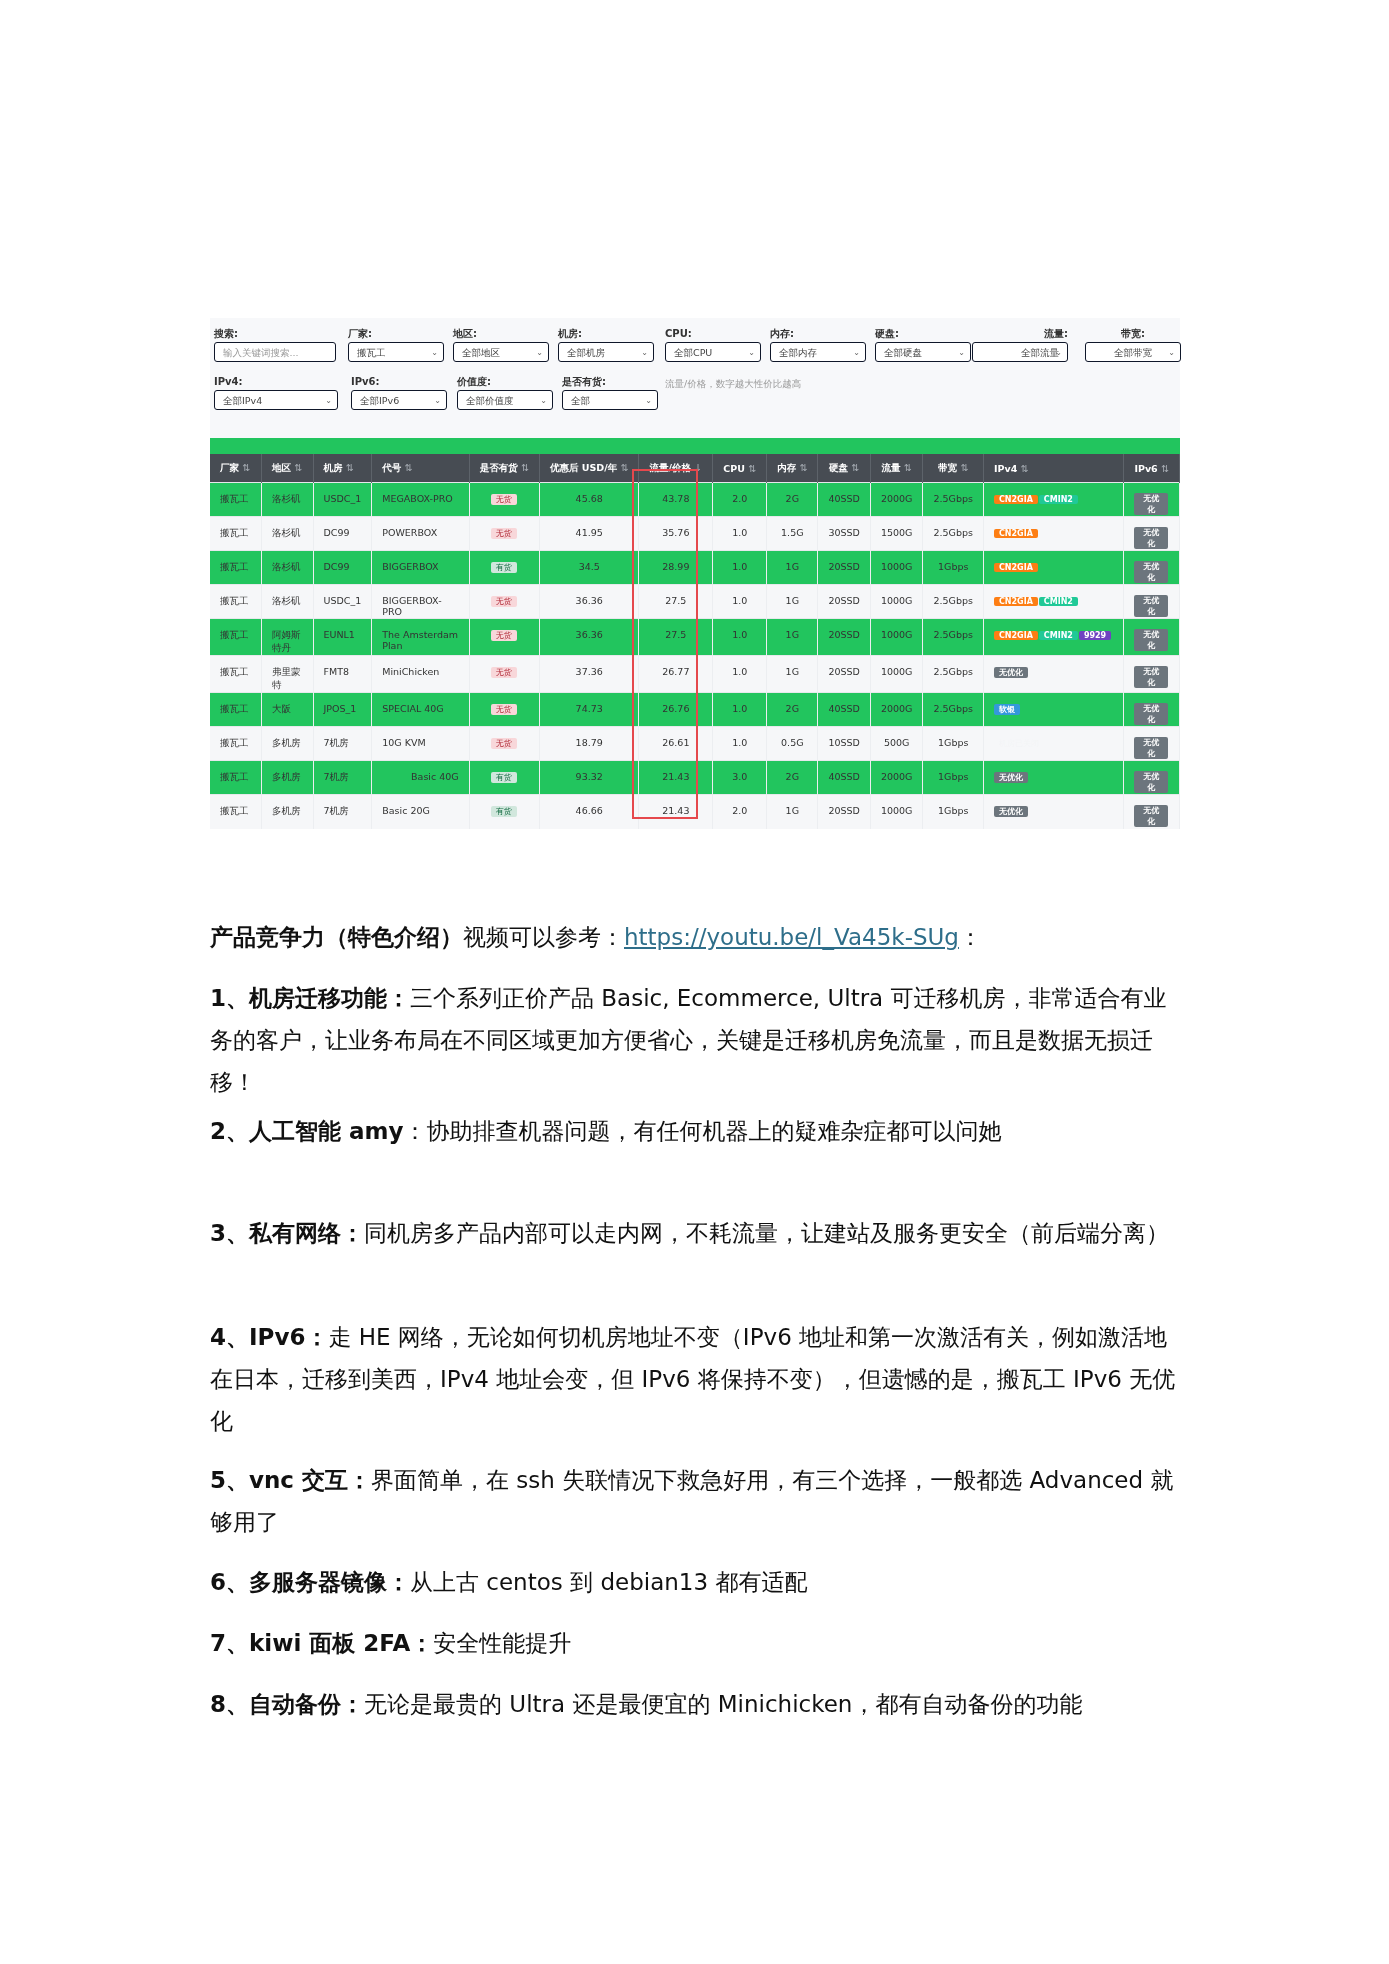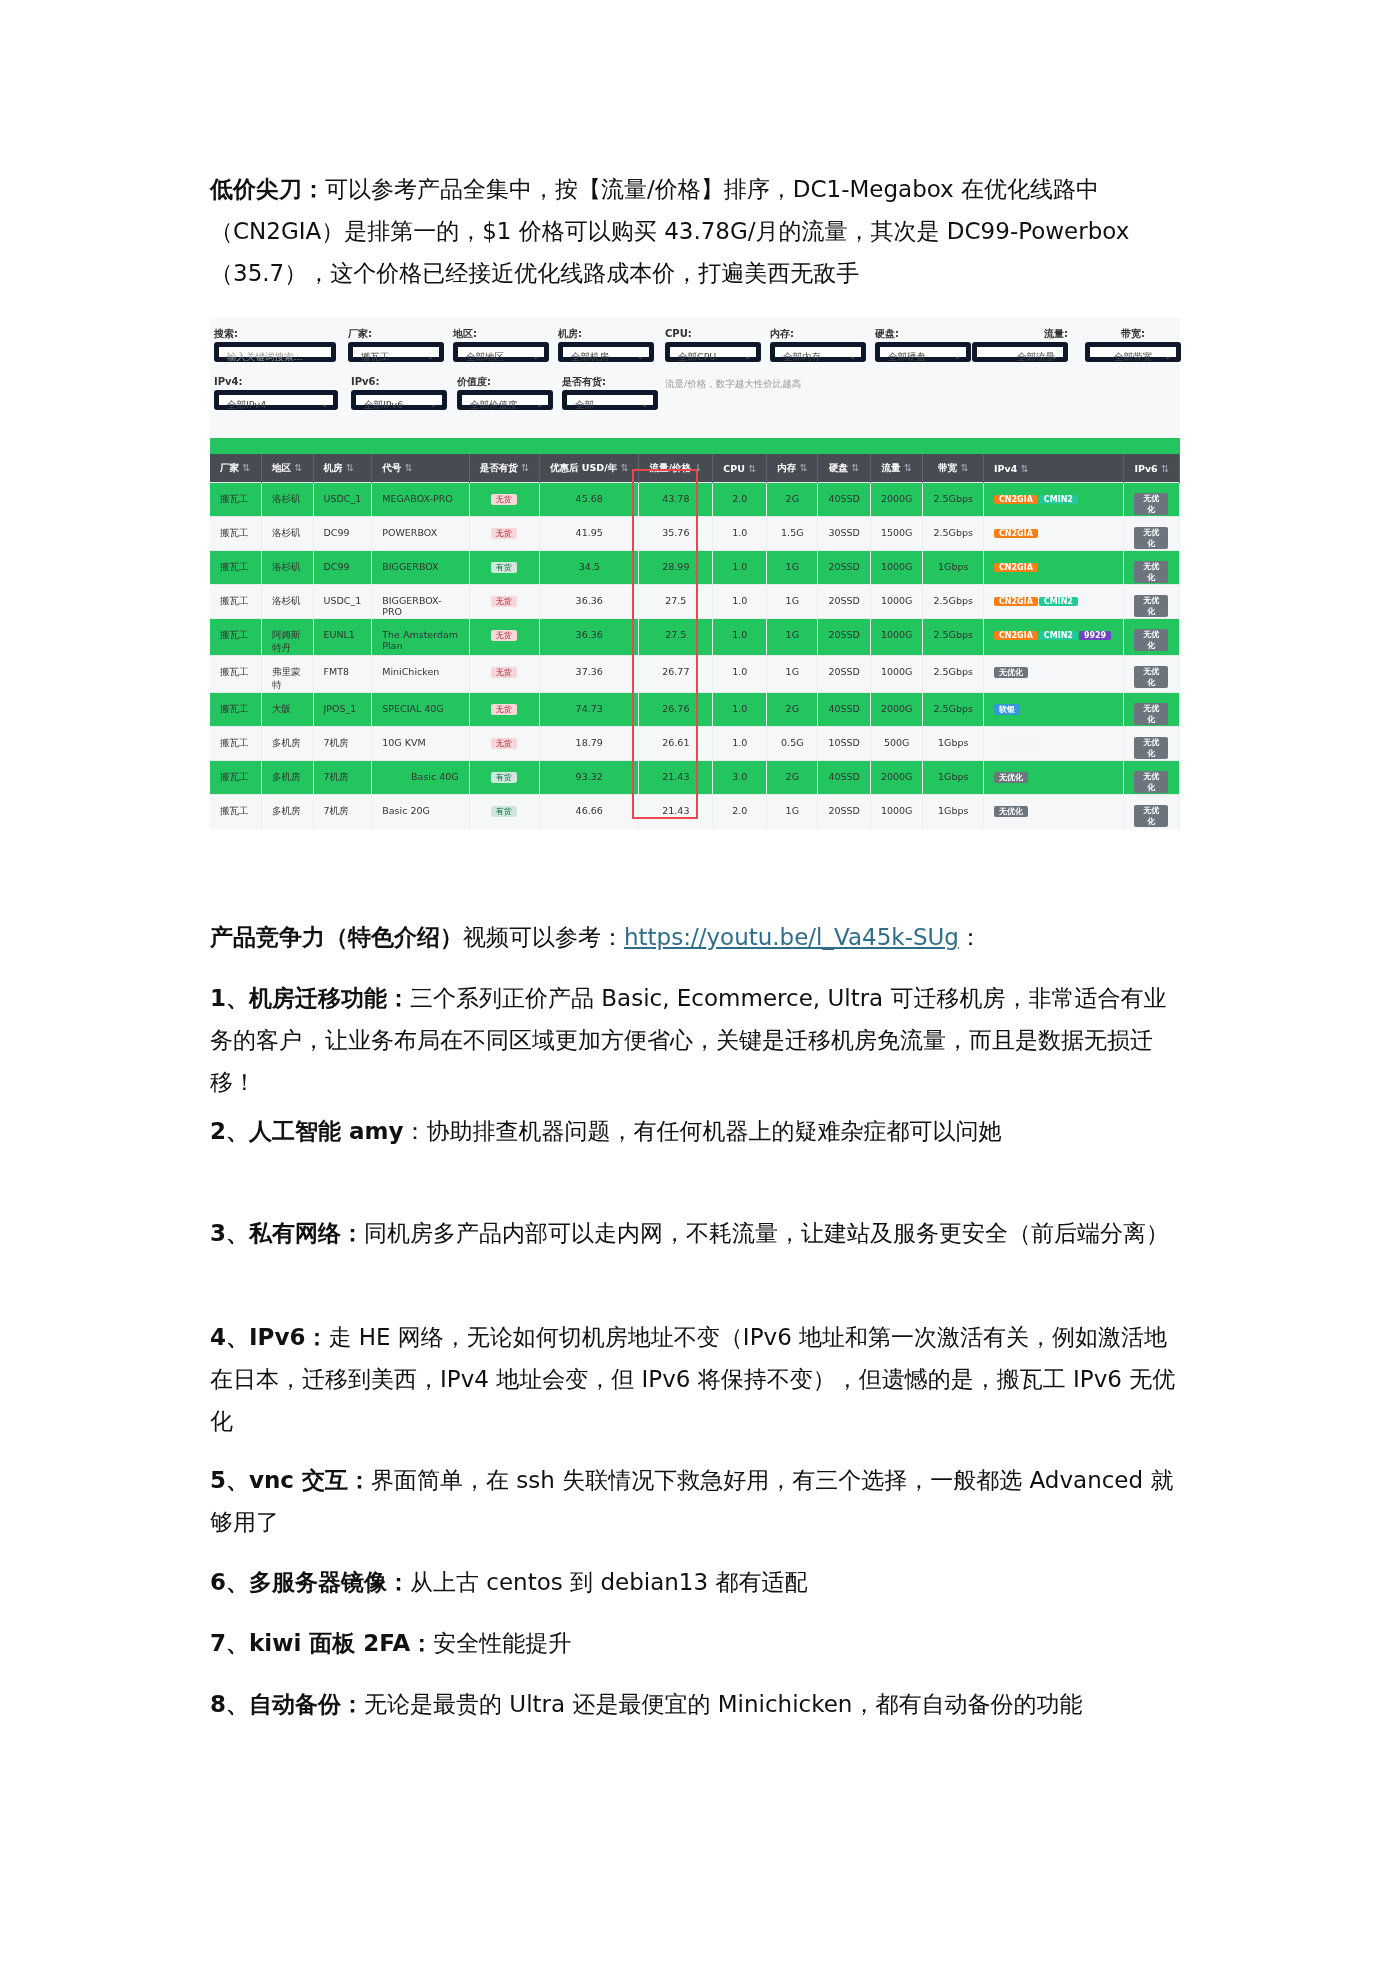--- a/index.html
+++ b/index.html
@@ -8,21 +8,21 @@
   .page { position: absolute; left: 0; top: 0; width: 1389px; height: 1964px; }
   .para { position: absolute; left: 210px; width: 970px; font-size: 23px; line-height: 42px; color: #111; }
   .para b { font-weight: bold; }
   .link { color: #2e6e8a; text-decoration: underline; }
 
   
   .shot { position: absolute; left: 210px; top: 318px; width: 970px; height: 505px; background: #22c55e; }
   .filters { position: absolute; left: 0; top: 0; width: 970px; height: 120px; background: #f7f8fa; }
   .f { position: absolute; font-size: 10px; }
   .f .lbl { font-weight: bold; color: #333; display: block; height: 16px; line-height: 16px; }
-  .f .box { display: block; width: 96px; height: 20px; line-height: 20px; background: #fff; border: 5px solid #0f172a;
+  .f .box { display: block; width: 96px; height: 20px; line-height: 20px; background: #fff; border: 1px solid #0f172a;
             border-radius: 3px; padding: 0 8px; box-sizing: border-box; color: #444; font-size: 9.5px; position: relative; }
   .f .box.ph { color: #999; }
   .f .box .chev { position: absolute; right: 5px; top: 0; font-size: 8px; color: #666; }
   .hint { position: absolute; left: 455px; top: 60px; font-size: 9.5px; color: #999; }
 
   table.t { position: absolute; left: 0; top: 136px; border-collapse: collapse; font-size: 9.5px; color: #333; table-layout: fixed; }
   table.t th { background: #474c53; color: #fff; font-weight: bold; height: 28px; text-align: left; padding: 0 10px;
                border-right: 1px solid #5d636a; white-space: nowrap; }
   table.t th.c { text-align: center; }
   table.t th .sort { color: #aab0b7; font-weight: normal; }
@@ -38,23 +38,20 @@
   .b-none { background: #6c757d; color: #fff; }
   .b-soft { background: #3498db; color: #fff; }
   .b-ghost { color: #f3f4f6; font-weight: normal; }
   .redbox { position: absolute; left: 422px; top: 151px; width: 66px; height: 350px; border: 2px solid #e5484d; box-sizing: border-box; pointer-events: none; }
 </style>
 </head>
 <body>
 
 <div class="page">
 
-  <p class="para" style="top:168px; margin:0;">
-    <b>低价尖刀：</b><span>可以参考产品全集中，按【流量/价格】排序，DC1-Megabox 在优化线路中（CN2GIA）是排第一的，$1 价格可以购买 43.78G/月的流量，其次是 DC99-Powerbox（35.7），这个价格已经接近优化线路成本价，打遍美西无敌手</span>
-  </p>
 
   <div class="shot">
     <div class="filters">
       <div class="f" style="left:4px; top:8px;">
         <span class="lbl">搜索:</span>
         <span class="box ph" style="width:122px;">输入关键词搜索...</span>
       </div>
       <div class="f" style="left:138px; top:8px;">
         <span class="lbl">厂家:</span>
         <span class="box"><span>搬瓦工</span><span class="chev">⌄</span></span>

